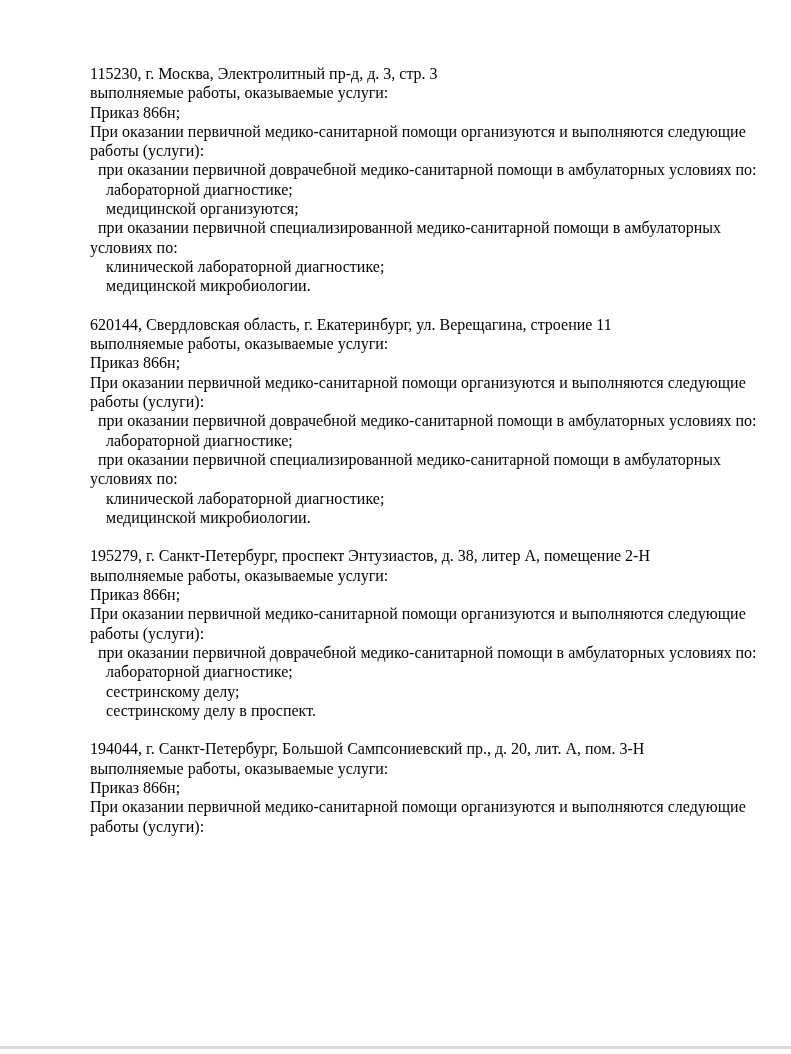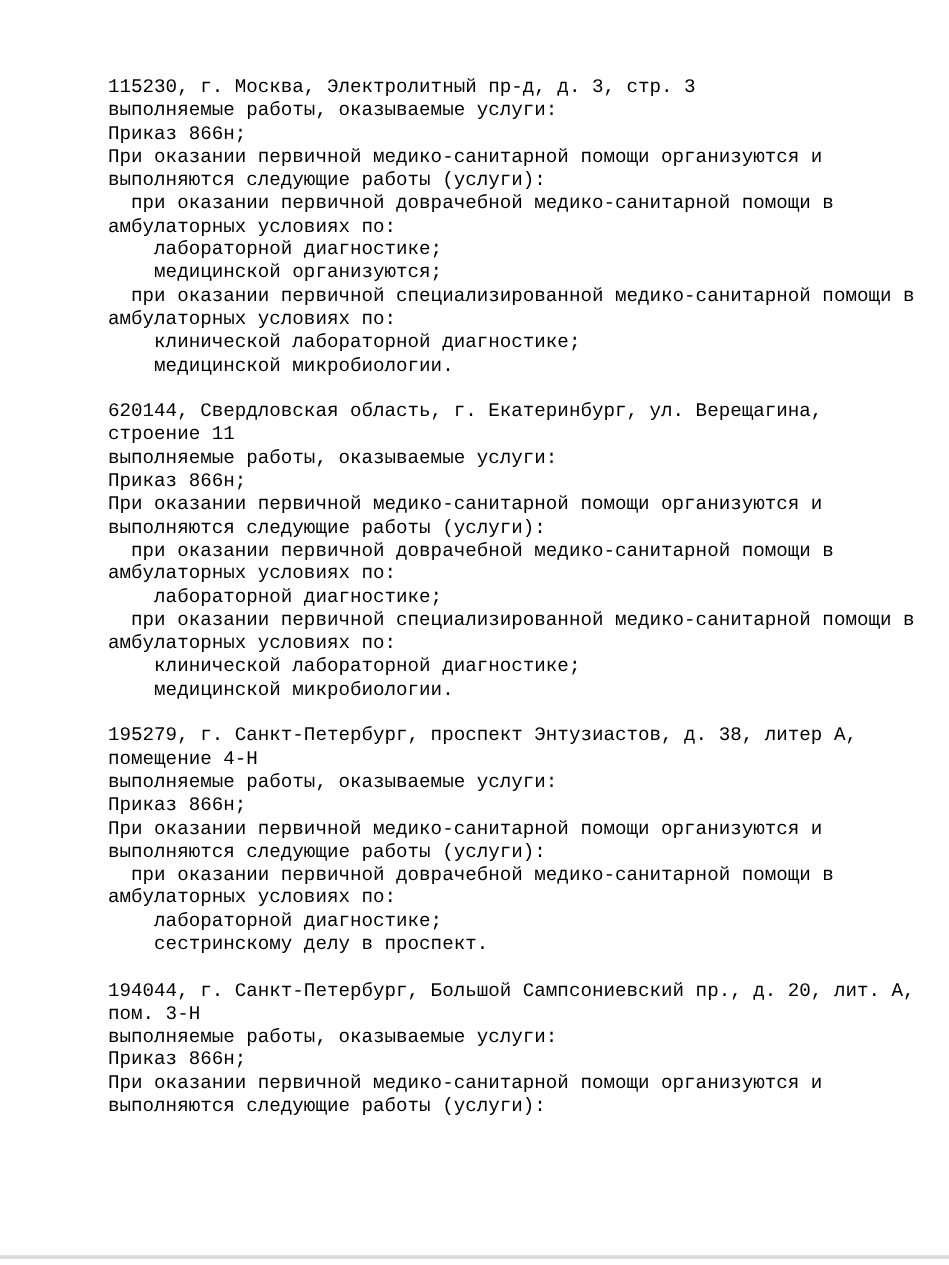--- a/index.html
+++ b/index.html
@@ -18,21 +18,20 @@
     color: #000000;
   }
   .doc {
     position: absolute;
     left: 90px;
     top: 64px;
     width: 678px;
   }
   .block {
     margin: 0 0 19.3px 0;
-    font-family: Liberation Mono, monospace;
   }
   .line {
     white-space: pre-wrap;
     word-wrap: break-word;
   }
   .bottom-divider {
     position: absolute;
     left: 0;
     top: 1046px;
     width: 791px;
@@ -61,26 +60,27 @@
       <div class="line">выполняемые работы, оказываемые услуги:</div>
       <div class="line">Приказ 866н;</div>
       <div class="line">При оказании первичной медико-санитарной помощи организуются и выполняются следующие работы (услуги):</div>
       <div class="line">  при оказании первичной доврачебной медико-санитарной помощи в амбулаторных условиях по:</div>
       <div class="line">    лабораторной диагностике;</div>
       <div class="line">  при оказании первичной специализированной медико-санитарной помощи в амбулаторных условиях по:</div>
       <div class="line">    клинической лабораторной диагностике;</div>
       <div class="line">    медицинской микробиологии.</div>
     </div>
     <div class="block">
-      <div class="line">195279, г. Санкт-Петербург, проспект Энтузиастов, д. 38, литер А, помещение 4-Н</div>
+      <div class="line">195279, г. Санкт-Петербург, проспект Энтузиастов, д. 38, литер А, помещение 2-Н</div>
       <div class="line">выполняемые работы, оказываемые услуги:</div>
       <div class="line">Приказ 866н;</div>
       <div class="line">При оказании первичной медико-санитарной помощи организуются и выполняются следующие работы (услуги):</div>
       <div class="line">  при оказании первичной доврачебной медико-санитарной помощи в амбулаторных условиях по:</div>
       <div class="line">    лабораторной диагностике;</div>
+      <div class="line">    сестринскому делу;</div>
       <div class="line">    сестринскому делу в проспект.</div>
     </div>
     <div class="block">
       <div class="line">194044, г. Санкт-Петербург, Большой Сампсониевский пр., д. 20, лит. А, пом. 3-Н</div>
       <div class="line">выполняемые работы, оказываемые услуги:</div>
       <div class="line">Приказ 866н;</div>
       <div class="line">При оказании первичной медико-санитарной помощи организуются и выполняются следующие работы (услуги):</div>
     </div>
   </div>
 

